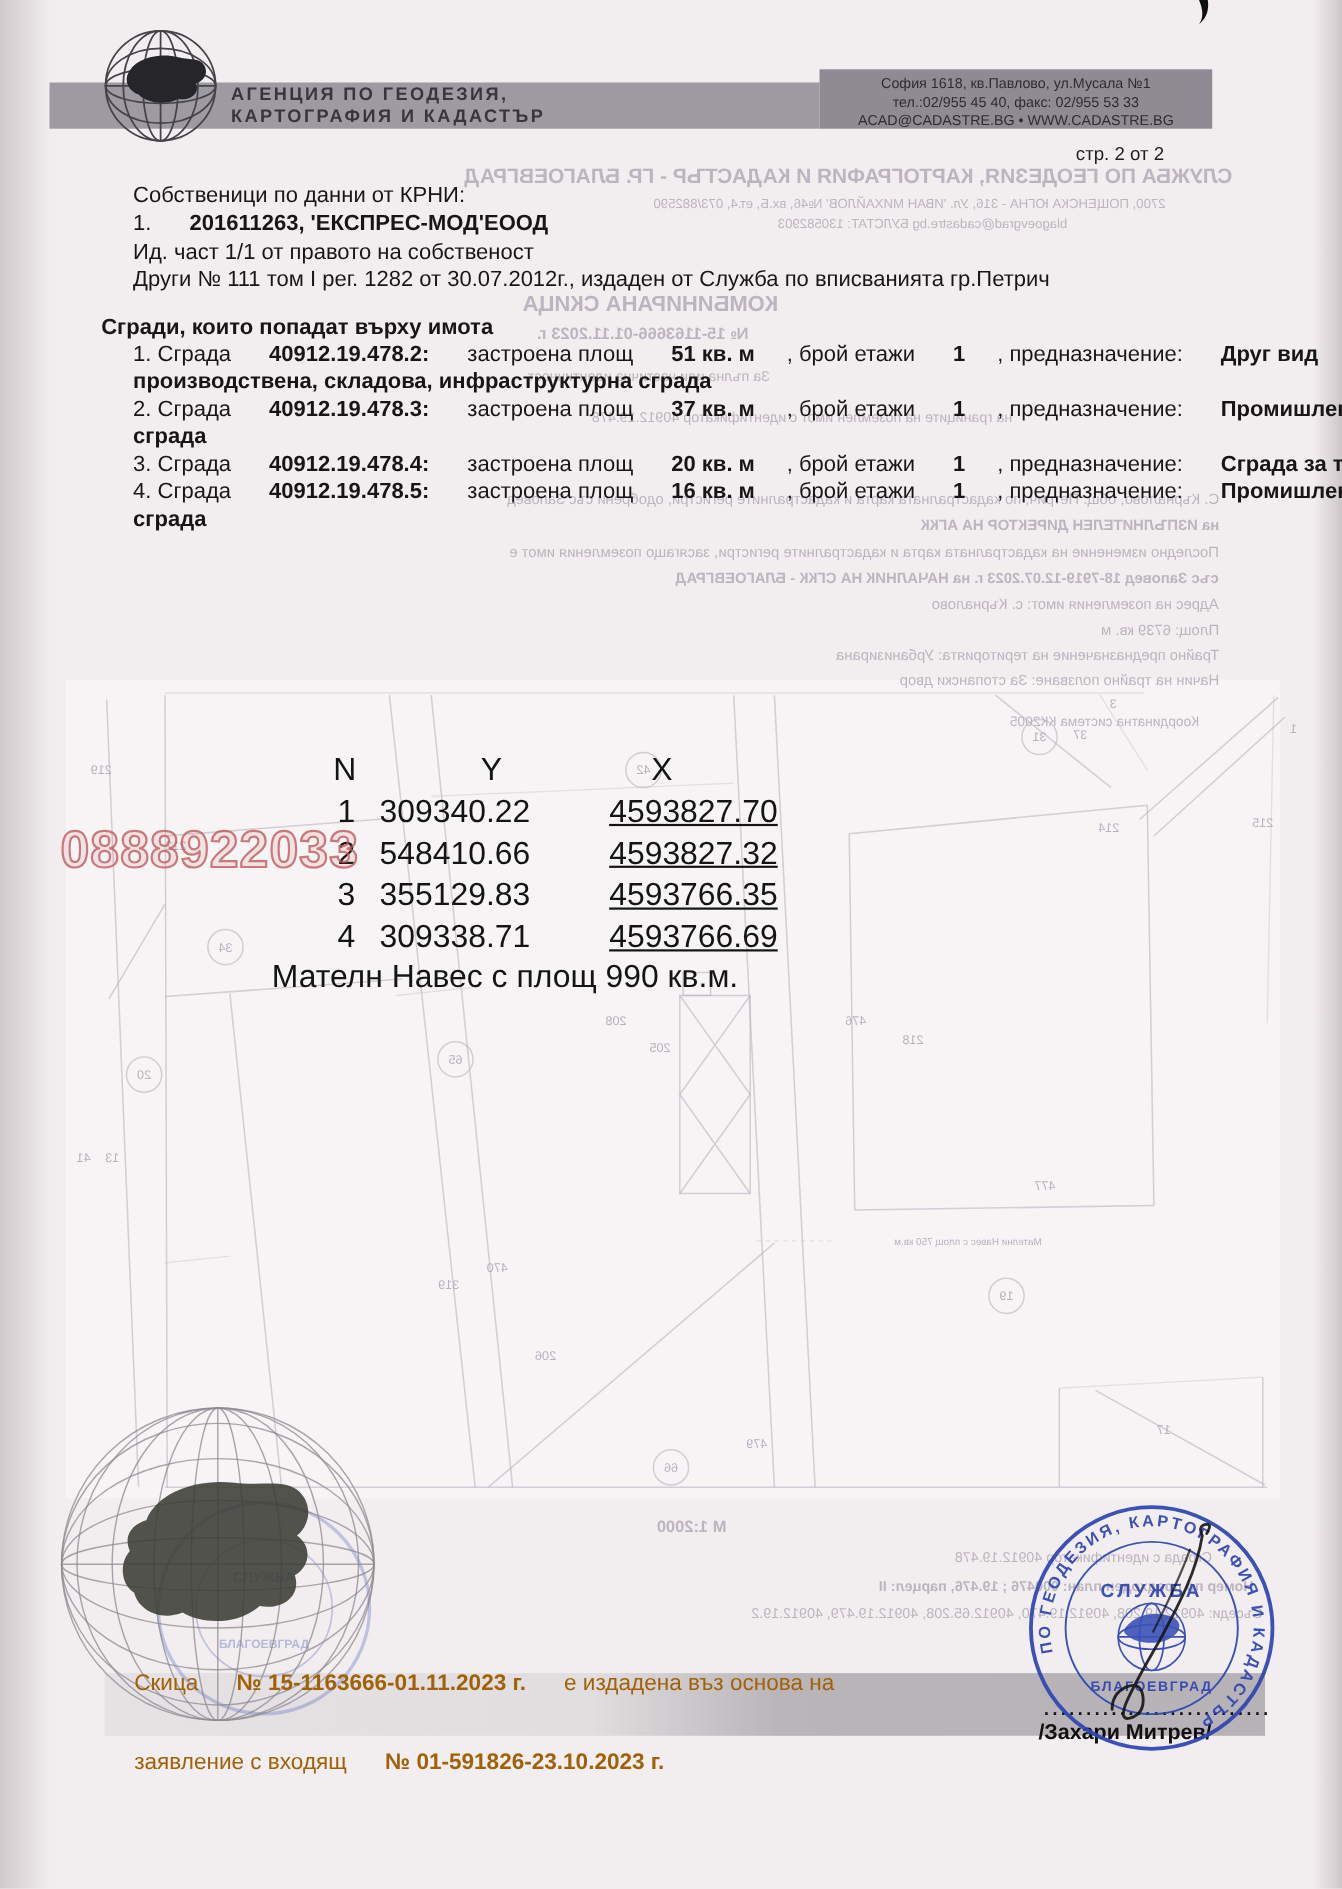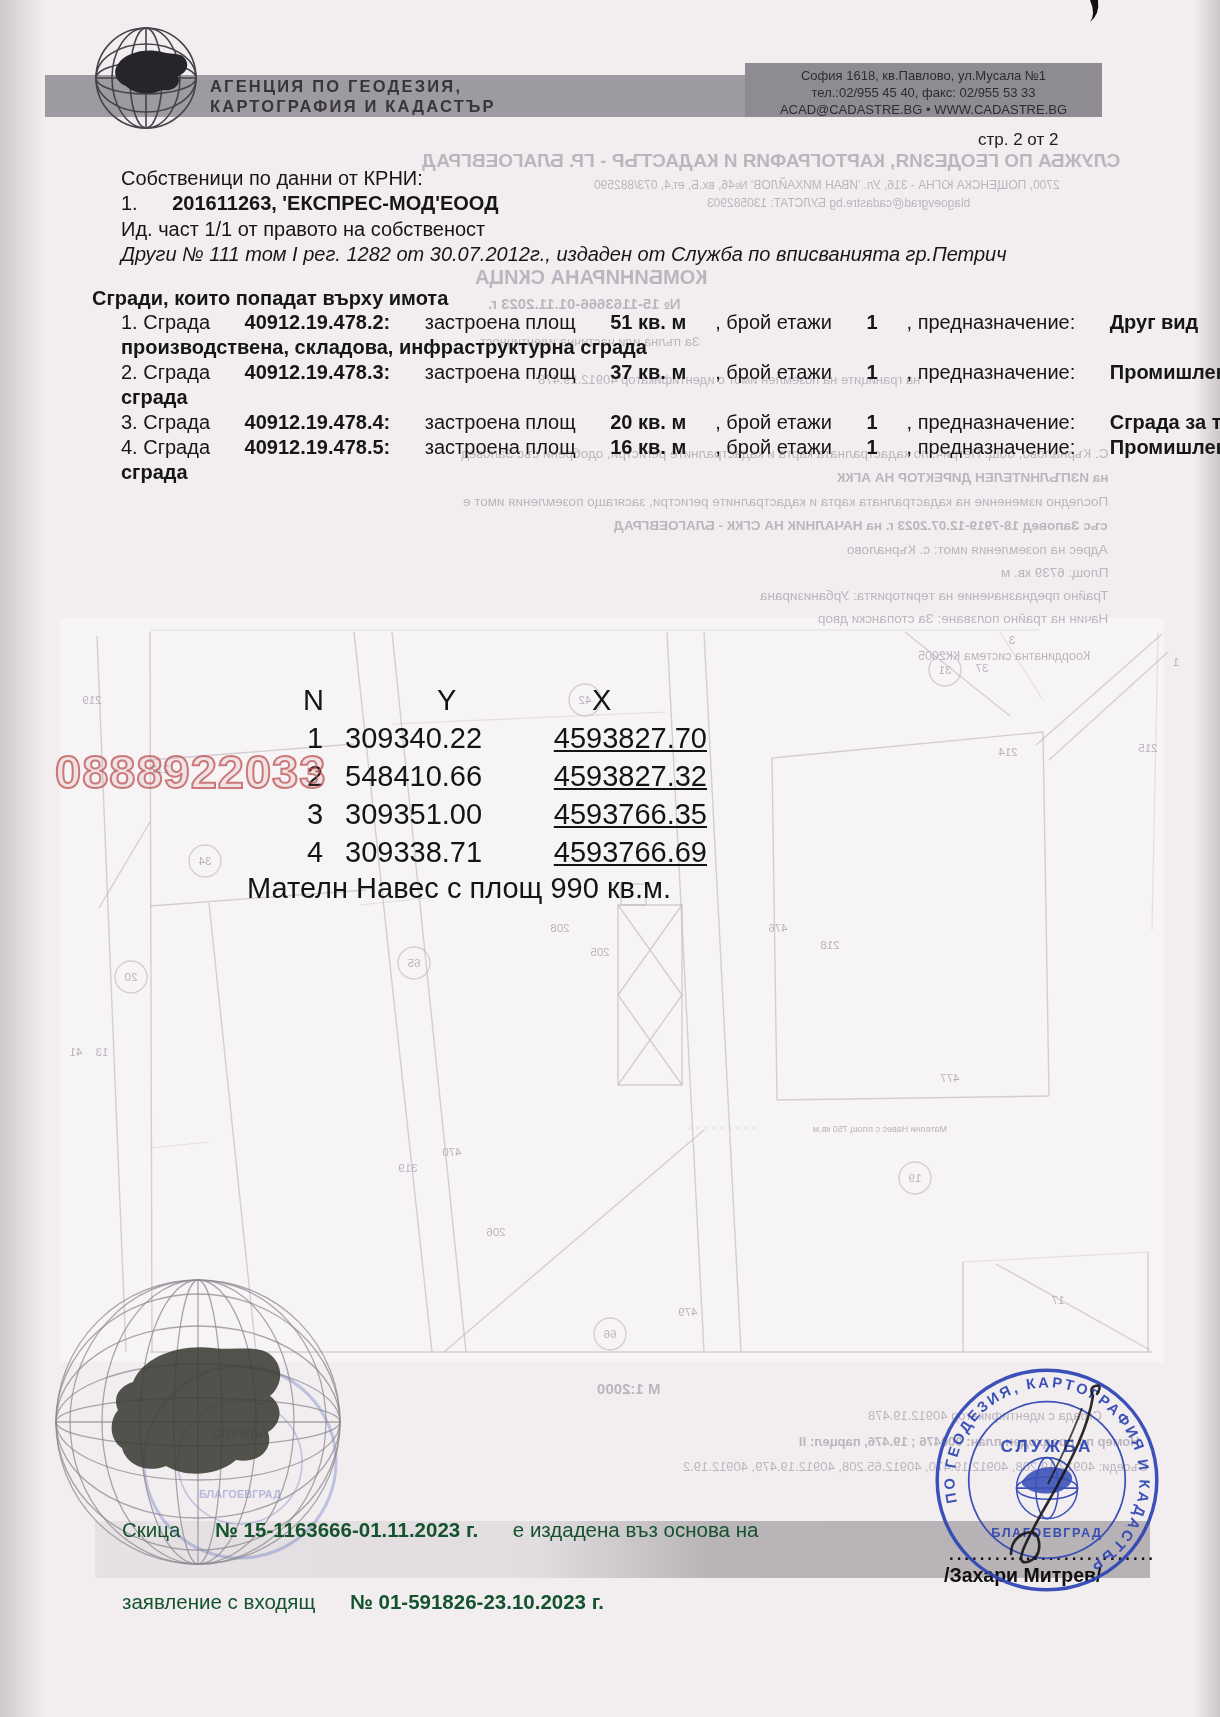--- a/index.html
+++ b/index.html
@@ -47,21 +47,21 @@
   #mirror-layer{left:0;top:0;width:1220px;height:1717px;z-index:2;pointer-events:none;}
   .bleed{position:absolute;transform:scaleX(-1);white-space:nowrap;color:var(--bleed-gray);opacity:.9;}
   
   #map-svg{left:0;top:0;z-index:1;}
   .mapline{stroke:var(--map-line);fill:none;stroke-width:1.4;stroke-opacity:.6;}
   .maplinelight{stroke:var(--map-line);fill:none;stroke-width:1.2;stroke-opacity:.35;}
   .maptext{fill:#aca6b4;opacity:.85;}
   
   .scanband{left:95px;top:1521px;width:1055px;height:57px;z-index:2;
     background:linear-gradient(90deg,rgba(168,163,167,.16) 0%,rgba(168,163,167,.22) 42%,rgba(124,119,124,.48) 58%,rgba(124,119,124,.50) 100%);}
-  .footline{z-index:5;font-size:20.5px;white-space:nowrap;color:#14532d;}
+  .footline{z-index:5;font-size:20.5px;white-space:nowrap;color:#a16207;}
   .dots{left:948px;top:1538px;z-index:5;font-size:24px;letter-spacing:1px;color:#111;}
   .signame{left:944px;top:1564px;z-index:5;font-size:19.5px;font-weight:600;color:#101010;white-space:nowrap;}
   
   #globe-left{left:28px;top:1252px;z-index:3;}
   .gl{stroke:#8d8a92;fill:none;stroke-width:1.3;stroke-opacity:.75;}
   .faintblue{stroke:rgba(82,100,190,.32);fill:none;}
   .faintbluetext{fill:rgba(82,100,190,.38);font-weight:700;}
   #stamp-right{left:925px;top:1358px;z-index:6;opacity:.93;}
   .sb{stroke:var(--stamp-blue);fill:none;}
   .sbt{fill:var(--stamp-blue);font-weight:700;}
@@ -247,21 +247,21 @@
   <div data-bind="header.address_line1">София 1618, кв.Павлово, ул.Мусала №1</div>
   <div data-bind="header.address_line2">тел.:02/955 45 40, факс: 02/955 53 33</div>
   <div data-bind="header.address_line3">ACAD@CADASTRE.BG • WWW.CADASTRE.BG</div>
 </div>
 
 <div class="abs pagelabel" style="left:978px;top:130px;text-align:right;" data-bind="page.page_label">стр. 2 от 2</div>
 
 <div class="abs doc" style="left:92px;top:166px;" data-bind-segments="owners.lines.0"><span>Собственици по данни от КРНИ:</span></div>
 <div class="abs doc" style="left:92px;top:191px;" data-bind-segments="owners.lines.1"><span>1. </span><span style="font-weight: 700;">201611263, 'ЕКСПРЕС-МОД'ЕООД</span></div>
 <div class="abs doc" style="left:92px;top:217px;" data-bind-segments="owners.lines.2"><span>Ид. част 1/1 от правото на собственост</span></div>
-<div class="abs doc" style="left:92px;top:242px;font-style:italic;" data-bind-segments="owners.lines.3"><span>Други № 111 том I рег. 1282 от 30.07.2012г., издаден от Служба по вписванията гр.Петрич</span></div>
+<div class="abs doc" style="left:92px;top:242px;" data-bind-segments="owners.lines.3"><span>Други № 111 том I рег. 1282 от 30.07.2012г., издаден от Служба по вписванията гр.Петрич</span></div>
 
 <div class="abs doc" style="left:92px;top:286px;font-weight:700;" data-bind="buildings.title">Сгради, които попадат върху имота</div>
 <div class="abs doc" style="left:92px;top:310px;" data-bind-segments="buildings.lines.0"><span>1. Сграда </span><span style="font-weight: 700;">40912.19.478.2:</span><span> застроена площ </span><span style="font-weight: 700;">51 кв. м</span><span>, брой етажи </span><span style="font-weight: 700;">1</span><span>, предназначение: </span><span style="font-weight: 700;">Друг вид</span><br><span style="font-weight: 700;">производствена, складова, инфраструктурна сграда</span></div>
 <div class="abs doc" style="left:92px;top:360px;" data-bind-segments="buildings.lines.1"><span>2. Сграда </span><span style="font-weight: 700;">40912.19.478.3:</span><span> застроена площ </span><span style="font-weight: 700;">37 кв. м</span><span>, брой етажи </span><span style="font-weight: 700;">1</span><span>, предназначение: </span><span style="font-weight: 700;">Промишлена</span><br><span style="font-weight: 700;">сграда</span></div>
 <div class="abs doc" style="left:92px;top:410px;" data-bind-segments="buildings.lines.2"><span>3. Сграда </span><span style="font-weight: 700;">40912.19.478.4:</span><span> застроена площ </span><span style="font-weight: 700;">20 кв. м</span><span>, брой етажи </span><span style="font-weight: 700;">1</span><span>, предназначение: </span><span style="font-weight: 700;">Сграда за търговия</span></div>
 <div class="abs doc" style="left:92px;top:435px;" data-bind-segments="buildings.lines.3"><span>4. Сграда </span><span style="font-weight: 700;">40912.19.478.5:</span><span> застроена площ </span><span style="font-weight: 700;">16 кв. м</span><span>, брой етажи </span><span style="font-weight: 700;">1</span><span>, предназначение: </span><span style="font-weight: 700;">Промишлена</span><br><span style="font-weight: 700;">сграда</span></div>
 
 <div class="abs cohead" style="left:303px;top:684px;" data-bind="coords.headers.0">N</div>
 <div class="abs cohead" style="left:437px;top:684px;" data-bind="coords.headers.1">Y</div>
 <div class="abs cohead" style="left:592px;top:684px;" data-bind="coords.headers.2">X</div>
@@ -271,21 +271,21 @@
       <span class="cy">309340.22</span>
       <span class="cx">4593827.70</span>
     </div>
     <div class="crow">
       <span class="cn">2</span>
       <span class="cy">548410.66</span>
       <span class="cx">4593827.32</span>
     </div>
     <div class="crow">
       <span class="cn">3</span>
-      <span class="cy">309351.00</span>
+      <span class="cy">355129.83</span>
       <span class="cx">4593766.35</span>
     </div>
     <div class="crow">
       <span class="cn">4</span>
       <span class="cy">309338.71</span>
       <span class="cx">4593766.69</span>
     </div>
   </div>
 <div class="abs caption" data-bind="coords.caption">Мателн Навес с площ 990 кв.м.</div>
 

